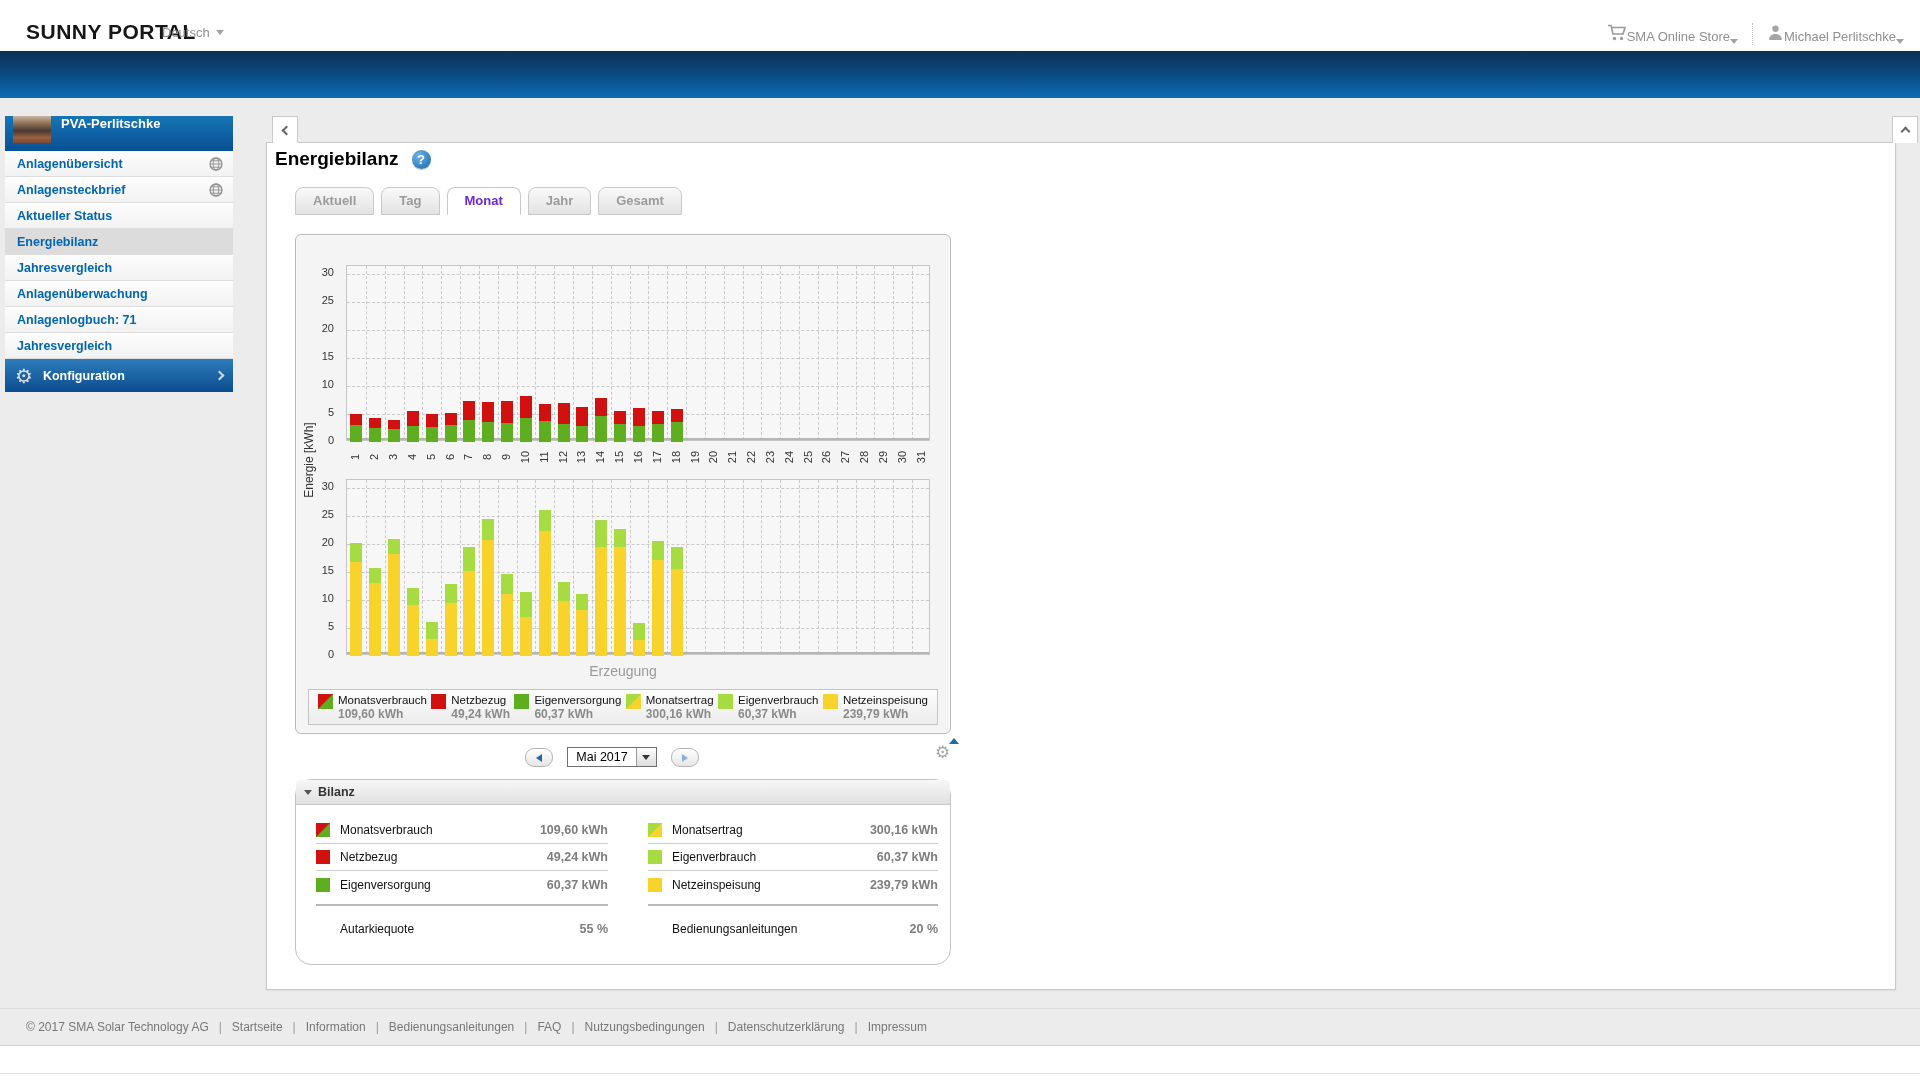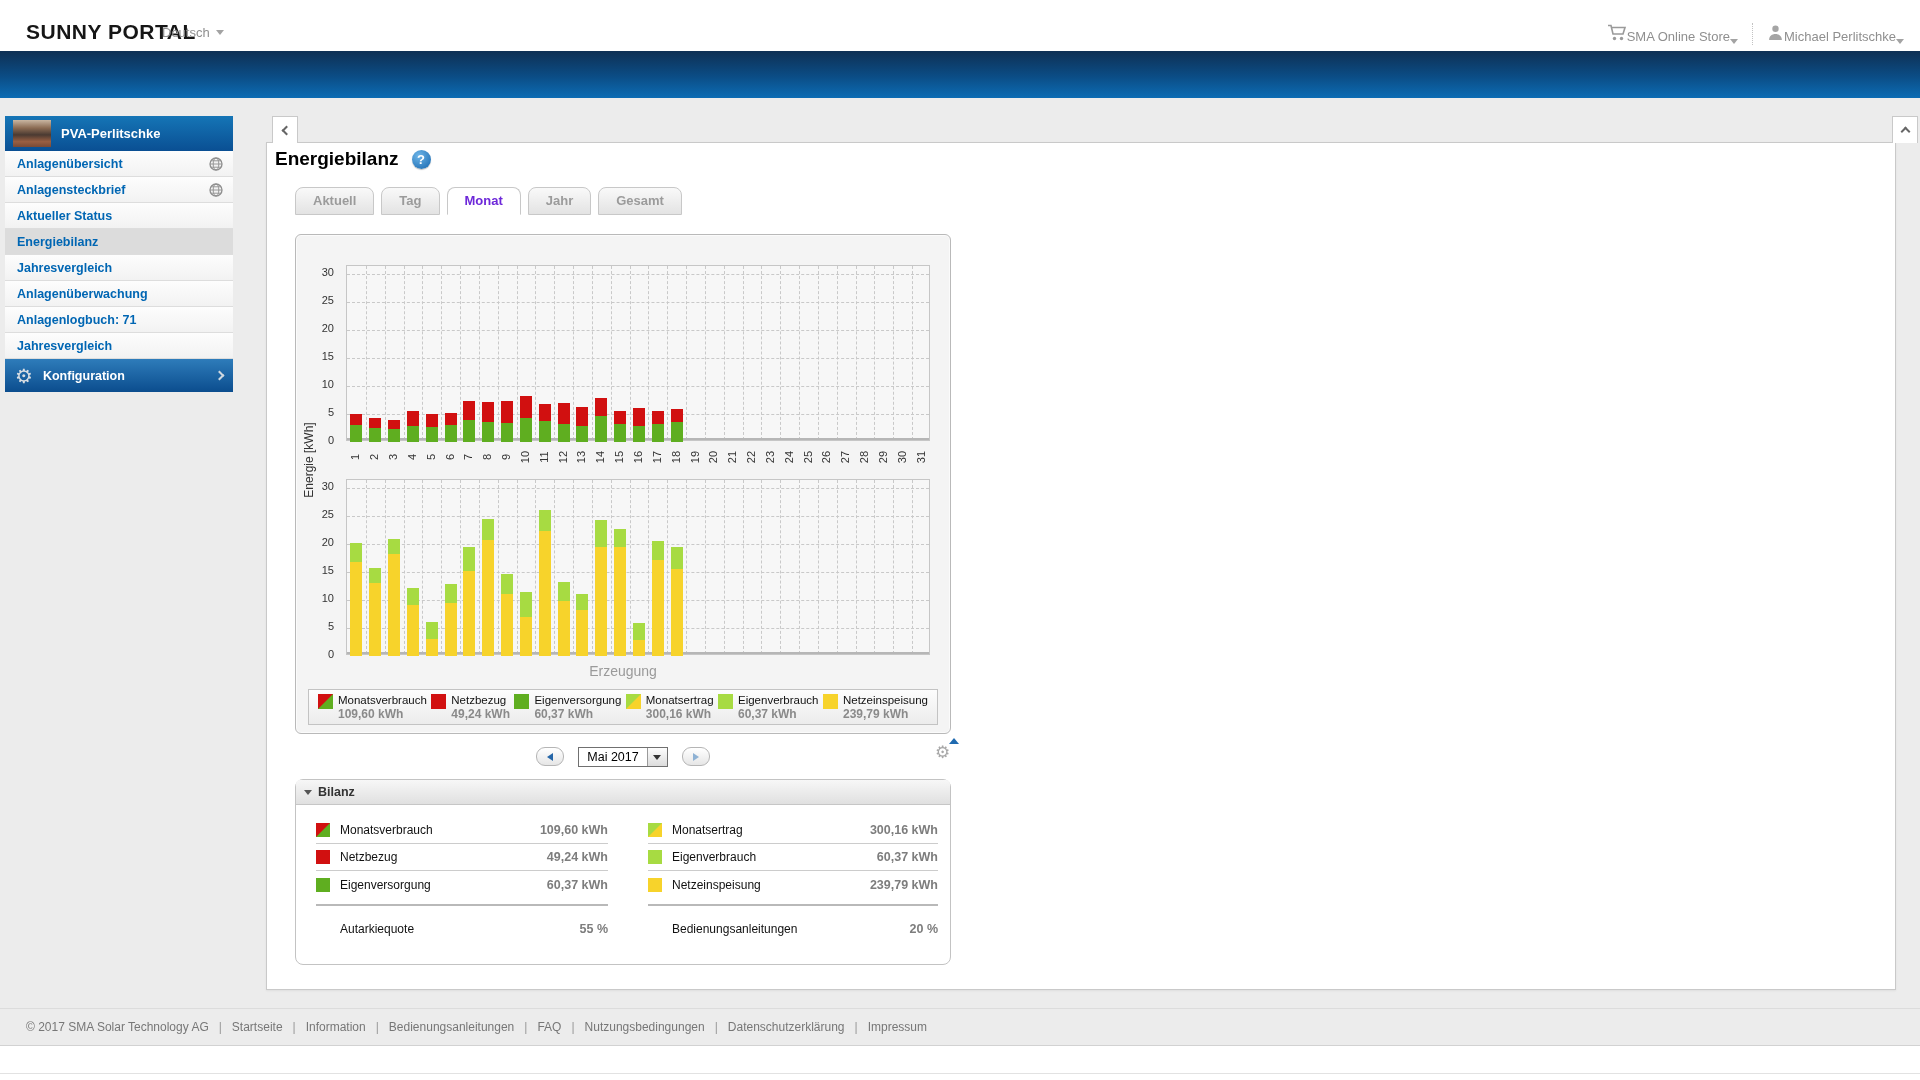--- a/index.html
+++ b/index.html
@@ -17,21 +17,21 @@
   .tsep{height:22px;border-left:1px dotted #c2c2c2}
 
   
   .bluebar{position:absolute;top:51px;left:0;width:100%;height:47px;
            background:linear-gradient(180deg,#0e3054 0%,#0b4d86 55%,#0c6cb4 100%)}
   .main-bg{position:absolute;top:98px;left:0;width:100%;height:948px;background:#ececec}
 
   
   .sidebar{position:absolute;left:5px;top:116px;width:228px}
   .side-head{height:35px;background:linear-gradient(180deg,#1575b6 0%,#0a4f93 100%);
-             display:flex;align-items:center;gap:10px;padding:0 8px;color:#fff;font-weight:bold;font-size:13px;cursor:pointer}
+             display:flex;gap:10px;padding:0 8px;color:#fff;font-weight:bold;font-size:13px;cursor:pointer}
   .thumb{width:38px;height:27px;flex:none;
          background:linear-gradient(180deg,#c9b6a2 0%,#8a6a52 30%,#4a3a32 55%,#9a5f42 80%,#7a4a36 100%)}
   .side-item{height:26px;background:linear-gradient(180deg,#fdfdfd,#f2f2f2);border-bottom:1px solid #ddd;
              display:flex;align-items:center;padding:0 10px 0 12px;color:#0066b3;font-weight:bold;font-size:12.5px;cursor:pointer}
   .side-item.selected{background:#dcdcdc}
   .side-item .globe{margin-left:auto;display:flex}
   .side-config{height:33px;background:linear-gradient(180deg,#2e7cba 0%,#0b4d8e 100%);
                display:flex;align-items:center;color:#fff;font-weight:bold;font-size:12.5px;padding:0 10px;gap:10px;cursor:pointer}
   .gear{font-family:"DejaVu Sans",sans-serif;font-size:20px;line-height:1;color:#d9dee3}
   .chev{display:inline-block;width:7px;height:7px;border-right:2px solid #cfd8e0;border-top:2px solid #cfd8e0}
@@ -76,37 +76,37 @@
   .lg-item{display:flex;align-items:flex-start;gap:5px}
   .swatch{width:15px;height:15px;flex:none;margin-top:1px}
   .lg-col{display:flex;flex-direction:column}
   .lg-label{font-size:11.5px;color:#111;line-height:14px}
   .lg-value{font-size:12px;color:#8a8a8a;font-weight:bold;line-height:14px}
   .sw-red{background:#d11010}.sw-green{background:#5fae20}.sw-lightgreen{background:#a7db42}.sw-yellow{background:#f7d32b}
   .sw-red_green{background:linear-gradient(135deg,#d11010 49%,#5fae20 51%)}
   .sw-green_yellow{background:linear-gradient(135deg,#a7db42 49%,#f7d32b 51%)}
 
   
-  .datenav{position:absolute;left:28px;top:604px;width:656px;display:flex;justify-content:center;align-items:flex-start;gap:14px}
+  .datenav{position:absolute;left:17px;top:604px;width:656px;display:flex;justify-content:center;align-items:flex-end;gap:14px}
   .nav-btn{width:28px;height:19px;border:1px solid #b5b5b5;border-radius:9px;background:linear-gradient(180deg,#fff,#e6e6e6);
            display:flex;align-items:center;justify-content:center;cursor:pointer;padding:0}
   .tri-l{width:0;height:0;border-top:4px solid transparent;border-bottom:4px solid transparent;border-right:6px solid #2566a8}
   .tri-r{width:0;height:0;border-top:4px solid transparent;border-bottom:4px solid transparent;border-left:6px solid #8fb2d4}
   .select{height:20px;border:1px solid #707070;background:#fff;display:flex;align-items:stretch;cursor:pointer}
   .sel-val{padding:0 8px;font-size:12.5px;line-height:18px;color:#000;min-width:54px}
   .sel-btn{width:20px;border-left:1px solid #9a9a9a;background:linear-gradient(180deg,#fdfdfd,#dcdcdc);
            display:flex;align-items:center;justify-content:center}
   .tri-d{width:0;height:0;border-left:4px solid transparent;border-right:4px solid transparent;border-top:5px solid #333}
   .chart-gear{position:absolute;left:668px;top:598px;width:22px;height:22px;cursor:pointer}
   .gear2{font-family:"DejaVu Sans",sans-serif;font-size:17px;color:#a8a8a8;line-height:22px}
   .gear-tri{position:absolute;right:-2px;top:-3px;width:0;height:0;
             border-left:5px solid transparent;border-right:5px solid transparent;border-bottom:6px solid #1f6ab0}
 
   
-  .bilanz{position:absolute;left:28px;top:636px;width:656px;height:186px;background:#fff;border:1px solid #c3c3c3;border-radius:8px}
+  .bilanz{position:absolute;left:28px;top:636px;width:656px;height:186px;background:#fff;border:1px solid #c3c3c3;border-radius:16px}
   .bz-head{height:25px;background:linear-gradient(180deg,#f7f7f7,#e0e0e0);border-bottom:1px solid #c6c6c6;
            border-radius:4px 4px 0 0;display:flex;align-items:center;gap:6px;padding:0 8px;font-size:12.5px;font-weight:bold;color:#333;cursor:pointer}
   .tri-d2{width:0;height:0;border-left:4px solid transparent;border-right:4px solid transparent;border-top:5px solid #555}
   .bz-body{position:relative;height:158px}
   .bz-col{position:absolute;top:12px;left:20px;width:292px}
   .bz-col-r{left:352px;width:290px}
   .bz-row{display:flex;align-items:center;height:27px;gap:10px;border-bottom:1px solid #ccc}
   .bz-row:nth-child(3){border-bottom:none}
   .bz-row .swatch{width:14px;height:14px;margin:0}
   .bz-label{font-size:12px;color:#111}

